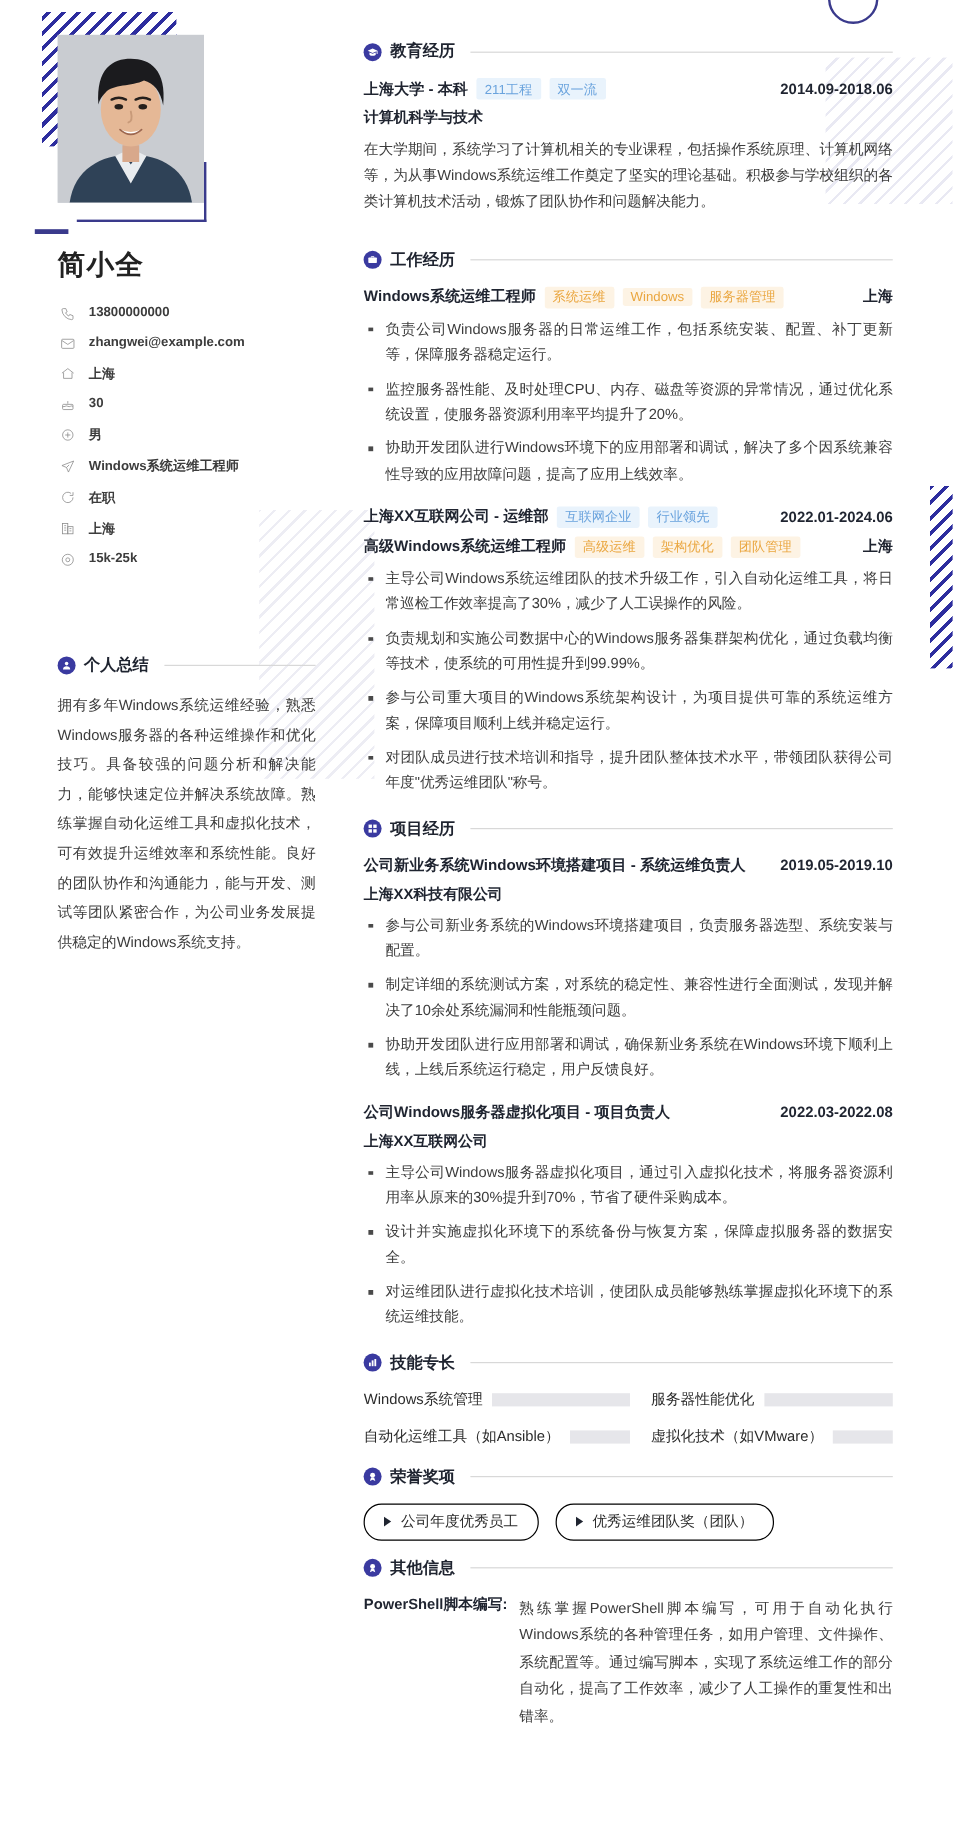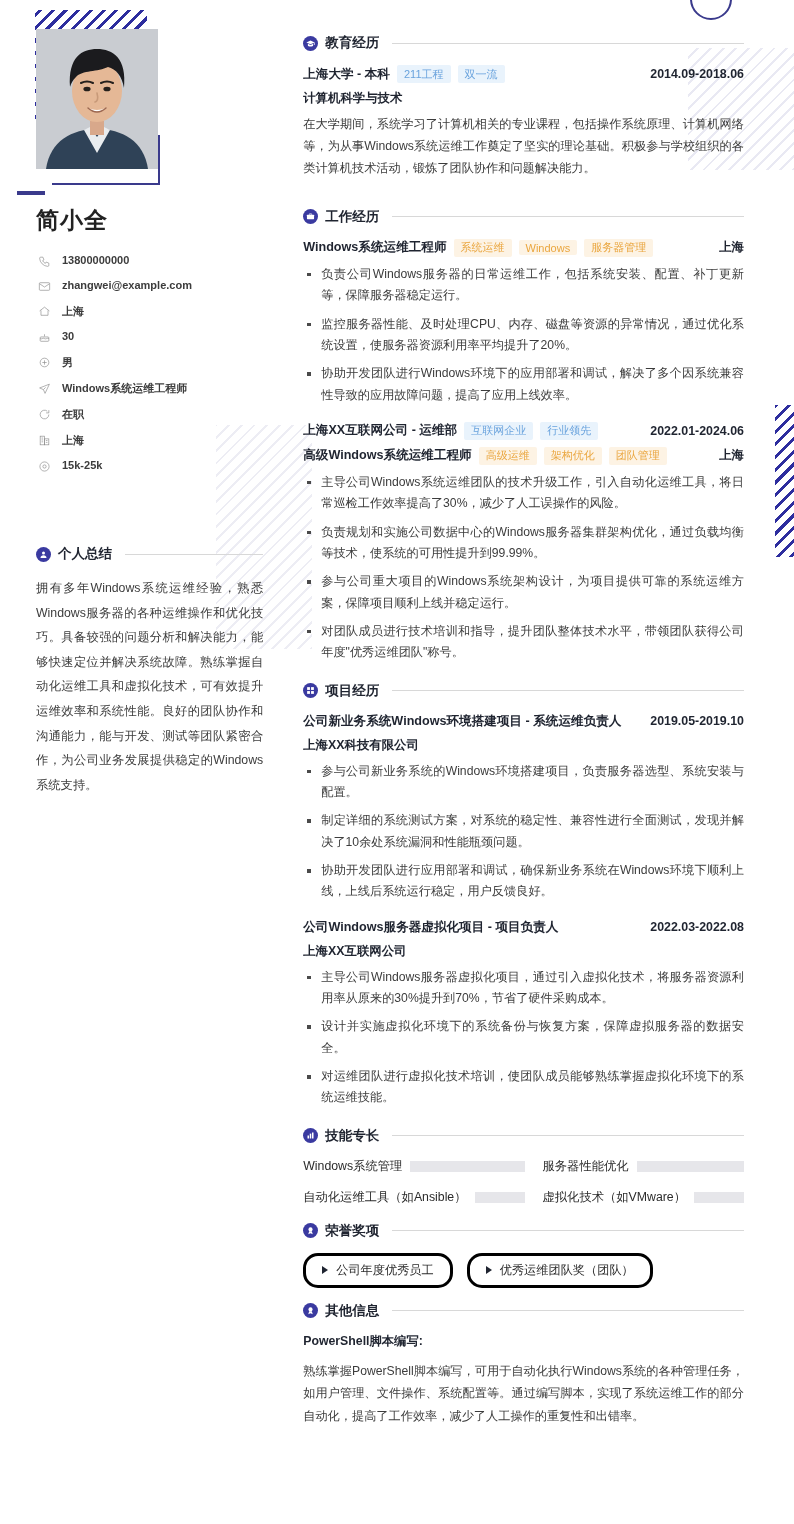--- a/index.html
+++ b/index.html
@@ -53,21 +53,21 @@
     background: #3a3a8c;
   }
   .deco-frame {
     left: 64px; top: 115px; width: 108px; height: 50px;
     border-right: 2px solid #3a3a8c;
     border-bottom: 2px solid #3a3a8c;
   }
 
   
   .columns { position: relative; display: flex; align-items: flex-start; }
-  .sidebar { width: 300px; padding: 0 30px 0 36px; position: relative; z-index: 3;}
+  .sidebar { width: 300px; padding: 0 30px 0 48px; position: relative; z-index: 3;}
   .main { flex: 1; padding: 34px 50px 30px 10px; position: relative; z-index: 3;}
 
   
   .photo-wrap { position: relative; margin-top: 29px; width: 122px; height: 140px; }
   .photo {
     position: relative; width: 122px; height: 140px;
     background: #c8ccd2; overflow: hidden; z-index: 2;
   }
   .photo svg { display:block; width:100%; height:100%; }
 
@@ -147,30 +147,30 @@
   }
   .skill-fill {
     height: 100%; background: #2d2d9e;
     clip-path: polygon(0 0, 100% 0, calc(100% - 8px) 100%, 0 100%);
   }
 
   
   .honors { display: flex; gap: 14px; flex-wrap: wrap; margin-bottom: 10px; }
   .honor-chip {
     display: inline-flex; align-items: center; gap: 8px;
-    border: 3px solid #000000; border-radius: 15px;
+    border: 1px solid #000000; border-radius: 15px;
     padding: 6px 16px; font-size: 12.2px; color: #2b2b2b; background: #fff;
   }
   .honor-chip .tri {
     width: 0; height: 0; border-left: 6px solid #1f2430;
     border-top: 4px solid transparent; border-bottom: 4px solid transparent;
   }
 
   
-  .other-row { display: flex; gap: 10px; flex-direction: column; }
+  .other-row { display: flex; gap: 10px; }
   .other-label { font-size: 12.3px; font-weight: bold; color: #1f2430; white-space: nowrap; flex: 0 0 auto; }
   .other-val { font-size: 12.2px; line-height: 1.85; color: #3c3c3c; text-align: justify; }
 </style>
 </head>
 <body>
 
 <div class="page">
 
   <div class="deco deco-stripe-tl"></div>
   <div class="deco deco-circle"></div>

